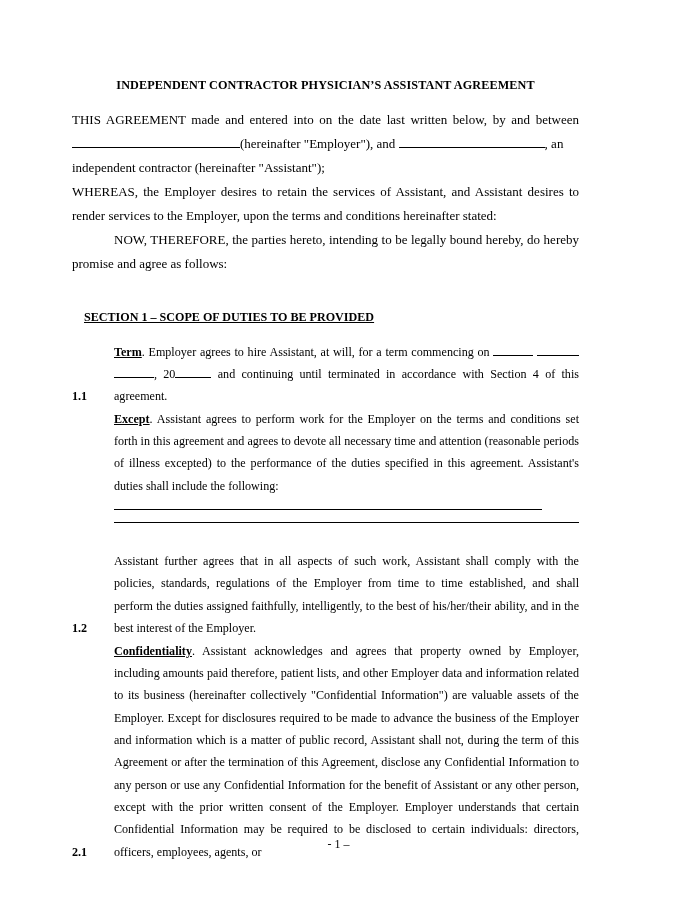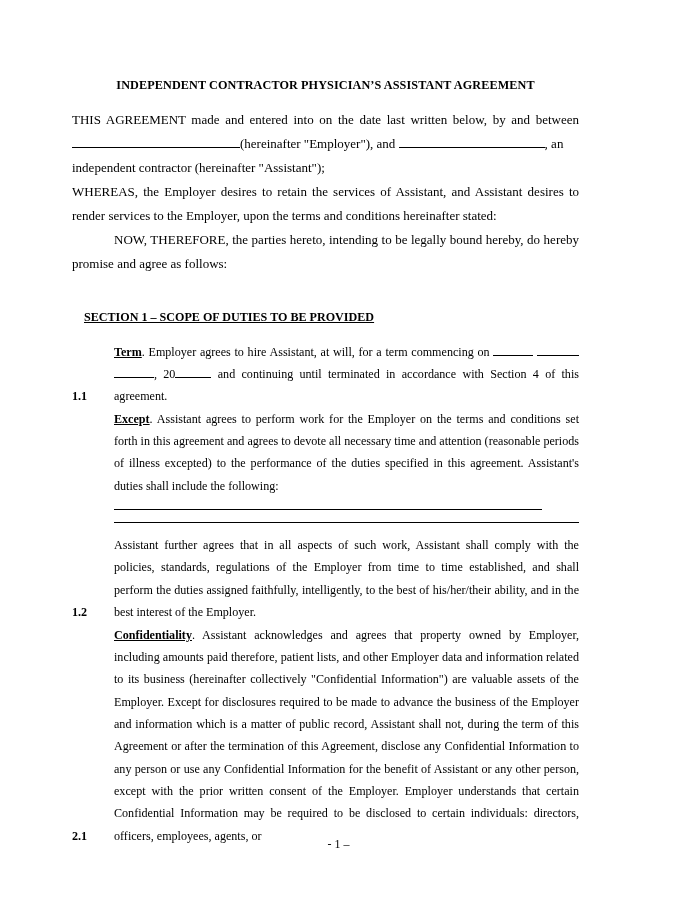--- a/index.html
+++ b/index.html
@@ -77,21 +77,21 @@
     height: 0;
     margin: 12px 0 0 0;
   }
   .blank-line.w-full { width: 100%; }
   .blank-line.w-92 { width: 92%; }
   .blank-inline {
     display: inline-block;
     border-bottom: 1px solid #000;
     vertical-align: baseline;
   }
-  .after-blanks { margin-top: 11px; }
+  .after-blanks { margin-top: 27px; }
   .footer {
     position: absolute;
     left: 0;
     right: 0;
     bottom: 48px;
     text-align: center;
     font-size: 12px;
     font-family: "Liberation Serif", serif;
   }
 </style>

